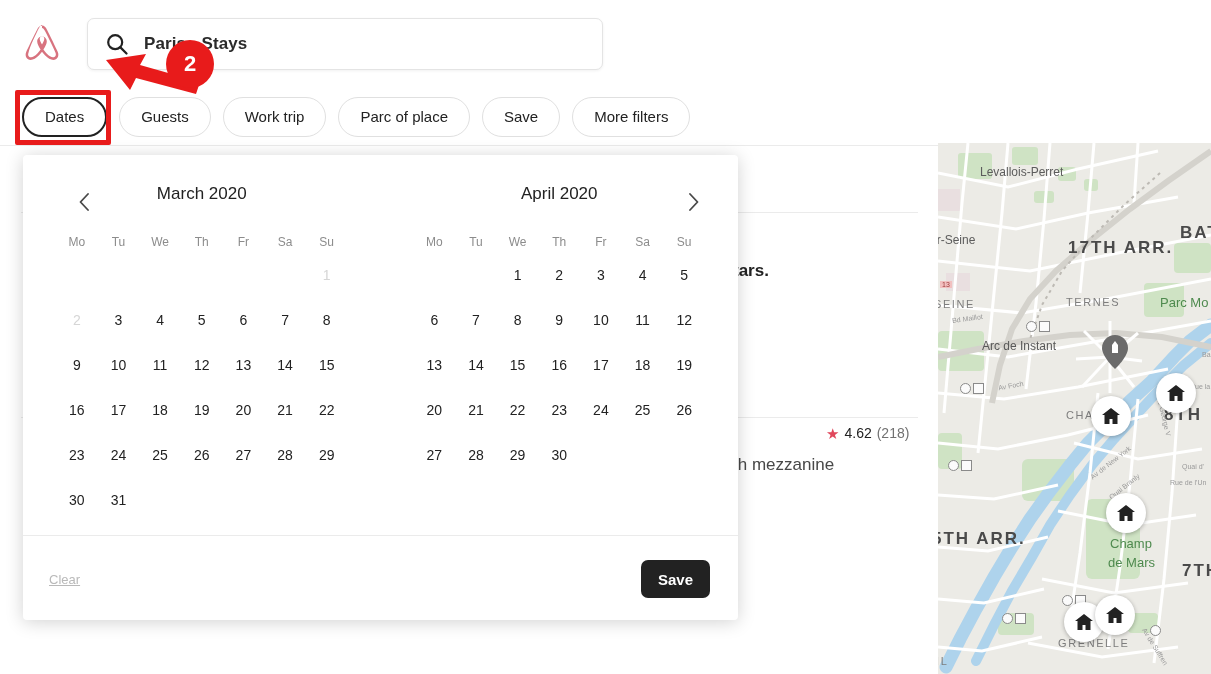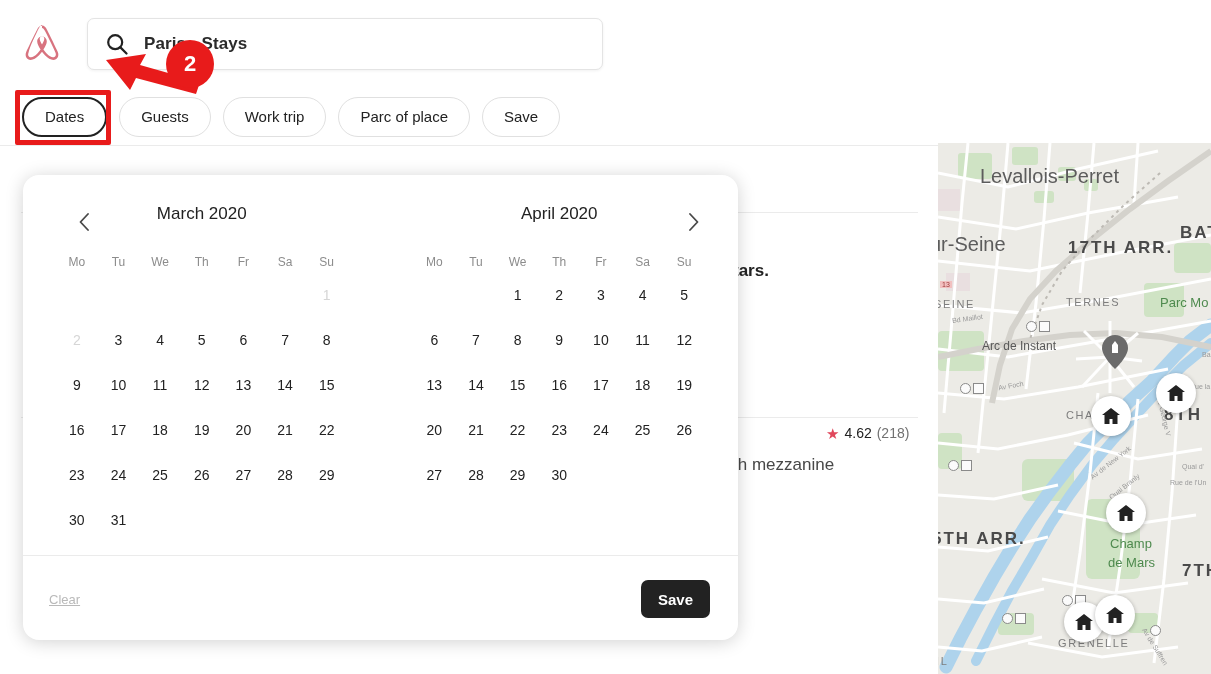--- a/index.html
+++ b/index.html
@@ -105,21 +105,21 @@
     background: #eceae4;
     z-index: 6;
   }
   .map-canvas { position: absolute; inset: 0; }
   .map-label {
     position: absolute;
     font-family: "Liberation Sans", sans-serif;
     white-space: nowrap;
     pointer-events: none;
   }
-  .lbl-town { font-size: 20px; color: #5c5c5c; font-weight: normal; }
+  .lbl-town { font-size: 12px; color: #5c5c5c; font-weight: normal; }
   .lbl-arr  { font-size: 17px; color: #4a4a4a; font-weight: bold; letter-spacing: 2px; }
   .lbl-nb   { font-size: 11px; color: #7d7d7d; letter-spacing: 1.6px; }
   .lbl-poi  { font-size: 12px; color: #585858; }
   .lbl-park { font-size: 13px; color: #4e8a4e; }
   .lbl-street { font-size: 7px; color: #9a9a9a; }
   .map-pin {
     position: absolute;
     width: 40px; height: 40px;
     border-radius: 50%;
     background: #ffffff;
@@ -179,25 +179,24 @@
   .rating .star { color: #e0485c; font-size: 15px; line-height: 1; }
   .rating .val { color: #222222; }
   .rating .cnt { color: #717171; }
 
   
   .dialog {
     position: absolute;
     left: 23px; top: 155px;
     width: 715px; height: 465px;
     background: #ffffff;
-    border-radius: 16px;
+    border-radius: 4px;
     box-shadow: 0 2px 18px rgba(0,0,0,0.18);
     z-index: 30;
     overflow: hidden;
-    margin-top: 20px;
   }
   .cal-nav {
     position: absolute;
     top: 30px;
     width: 34px; height: 34px;
     display: flex; align-items: center; justify-content: center;
     cursor: pointer;
     background: transparent;
     border: none;
   }
@@ -498,20 +497,21 @@
       <span class="search-text" title="Search">Paris · Stays</span>
     </div>
   </div>
 
   <div class="filters">
     <button class="pill selected">Dates</button>
     <button class="pill">Guests</button>
     <button class="pill">Work trip</button>
     <button class="pill">Parc of place</button>
     <button class="pill">Save</button>
+    <button class="pill">More filters</button>
   </div>
 
   <div class="dialog">
     <button class="cal-nav prev">
       <svg width="13" height="18" viewBox="0 0 13 18">
         <path d="M10 1L2.5 9L10 17" fill="none" stroke="#484848" stroke-width="1.8" stroke-linecap="round" stroke-linejoin="round"></path>
       </svg>
     </button>
     <button class="cal-nav next">
       <svg width="13" height="18" viewBox="0 0 13 18">

